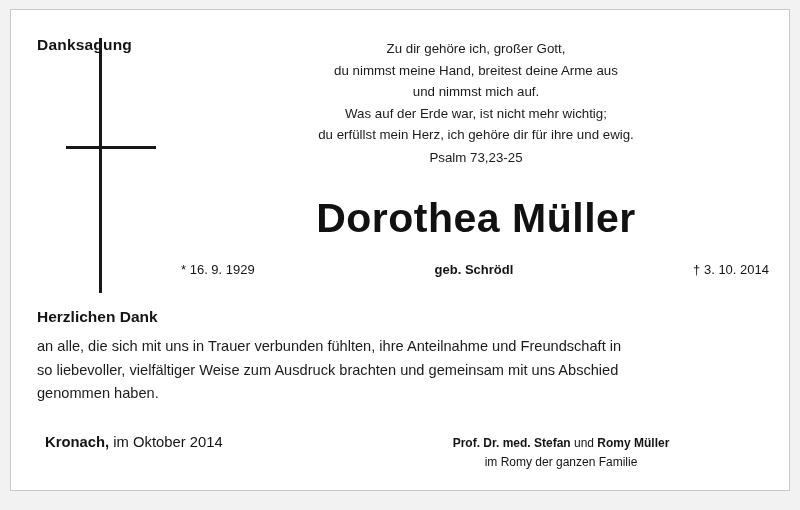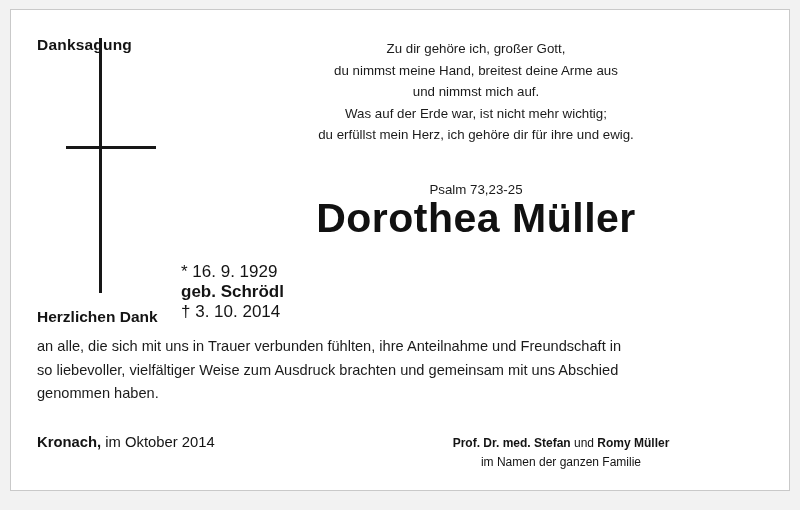--- a/index.html
+++ b/index.html
@@ -79,21 +79,20 @@
     white-space: nowrap;
   }
   .poem-source {
     position: absolute;
     left: 230px;
     top: 140px;
     width: 470px;
     text-align: center;
     font-size: 13.3px;
     color: #1b1b1b;
-    margin-top: 32px;
   }
   
   .deceased-name {
     position: absolute;
     left: 170px;
     top: 185px;
     width: 590px;
     text-align: center;
     font-size: 41px;
     font-weight: bold;
@@ -102,23 +101,22 @@
   }
   
   .dates-row {
     position: absolute;
     left: 170px;
     top: 252px;
     width: 588px;
     display: flex;
     justify-content: space-between;
     align-items: baseline;
-    font-size: 17px;
-    color: #141414;
-    flex-direction: column;
+    font-size: 13px;
+    color: #141414;
   }
   .dates-row .birth { flex: 0 0 auto; }
   .dates-row .maiden {
     flex: 0 0 auto;
     font-weight: bold;
   }
   .dates-row .death { flex: 0 0 auto; }
   
   .thanks-heading {
     position: absolute;
@@ -143,21 +141,21 @@
     white-space: nowrap;
   }
   
   .footer-left {
     position: absolute;
     left: 26px;
     top: 424px;
     font-size: 14.8px;
     color: #141414;
   }
-  .footer-left .city { font-weight: bold; }
+  .footer-left .city { font-weight: bold; margin-left: 8px; }
   .footer-right {
     position: absolute;
     left: 350px;
     top: 424px;
     width: 400px;
     text-align: center;
     font-size: 12px;
     line-height: 1.55;
     color: #141414;
   }
@@ -207,17 +205,17 @@
       <span class="line">so liebevoller, vielfältiger Weise zum Ausdruck brachten und gemeinsam mit uns Abschied</span>
       <span class="line">genommen haben.</span>
     </div>
 
     <div class="footer-left">
       <span class="city">Kronach,</span><span class="date"> im Oktober 2014</span>
     </div>
 
     <div class="footer-right">
       <span class="names">Prof. Dr. med. Stefan</span><span class="conj"> und </span><span class="names">Romy Müller</span>
-      <span class="sub">im Namen der ganzen Familie</span>
+      <span class="sub">im Romy der ganzen Familie</span>
     </div>
 
   </div>
 </div>
 
 </body></html>

